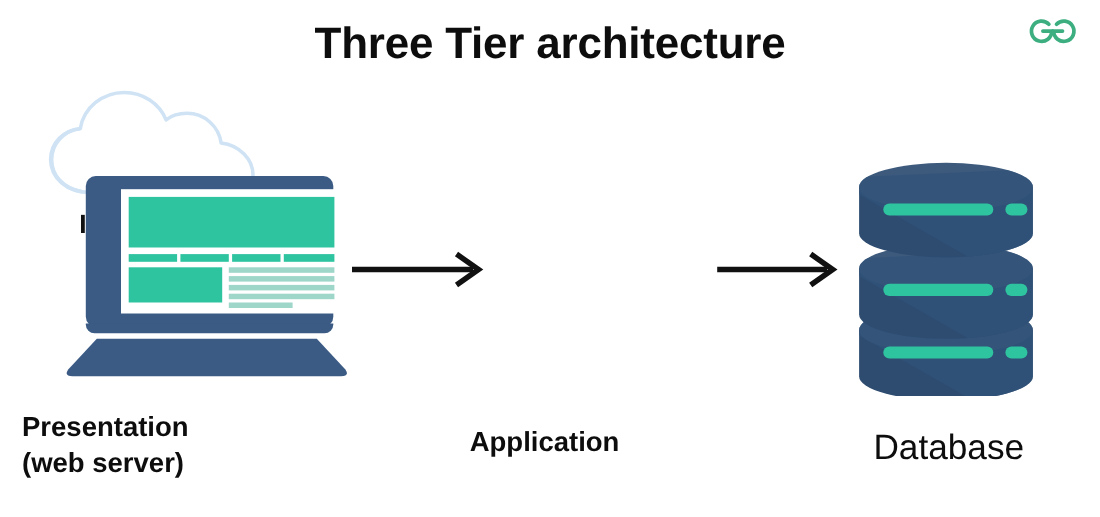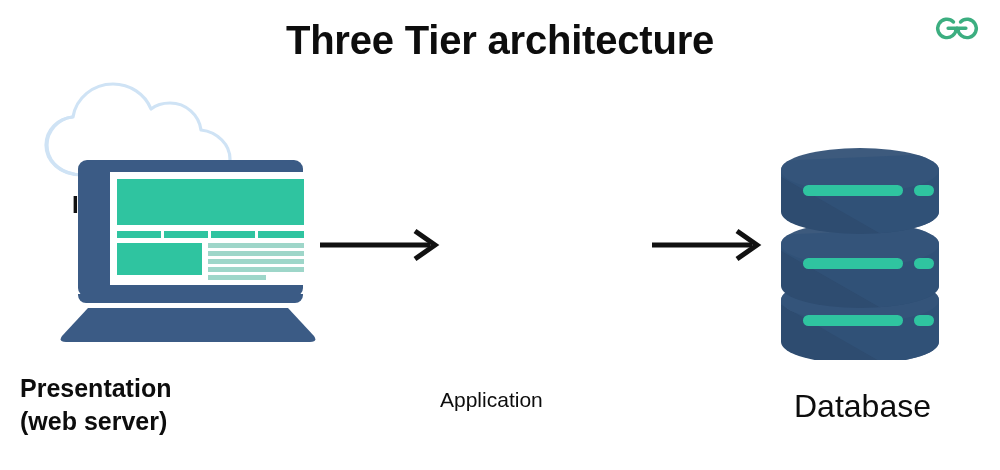--- a/index.html
+++ b/index.html
@@ -102,21 +102,21 @@
   
   .arrow{position:absolute;height:40px;}
   .arrow.a1{left:318px;top:225px;width:125px;}
   .arrow.a2{left:650px;top:225px;width:115px;}
 
   
   .caption{
     position:absolute;text-align:left;color:#0d0d0d;
   }
   .cap1{left:20px;top:372px;width:340px;font-size:25px;font-weight:bold;line-height:33px;}
-  .cap2{left:440px;top:388px;width:220px;font-size:21px;font-weight:normal;}
+  .cap2{left:427px;top:388px;width:220px;font-size:25px;font-weight:bold;}
   .cap3{left:794px;top:388px;width:215px;font-size:32px;font-weight:normal;}
 </style>
 </head>
 <body>
 
 <div class="stage">
 
   <div class="logo">
     <svg viewBox="0 0 58 32" width="58" height="32" aria-hidden="true">
       <g fill="none" stroke="#3cae80" stroke-width="3.4" stroke-linecap="round">

